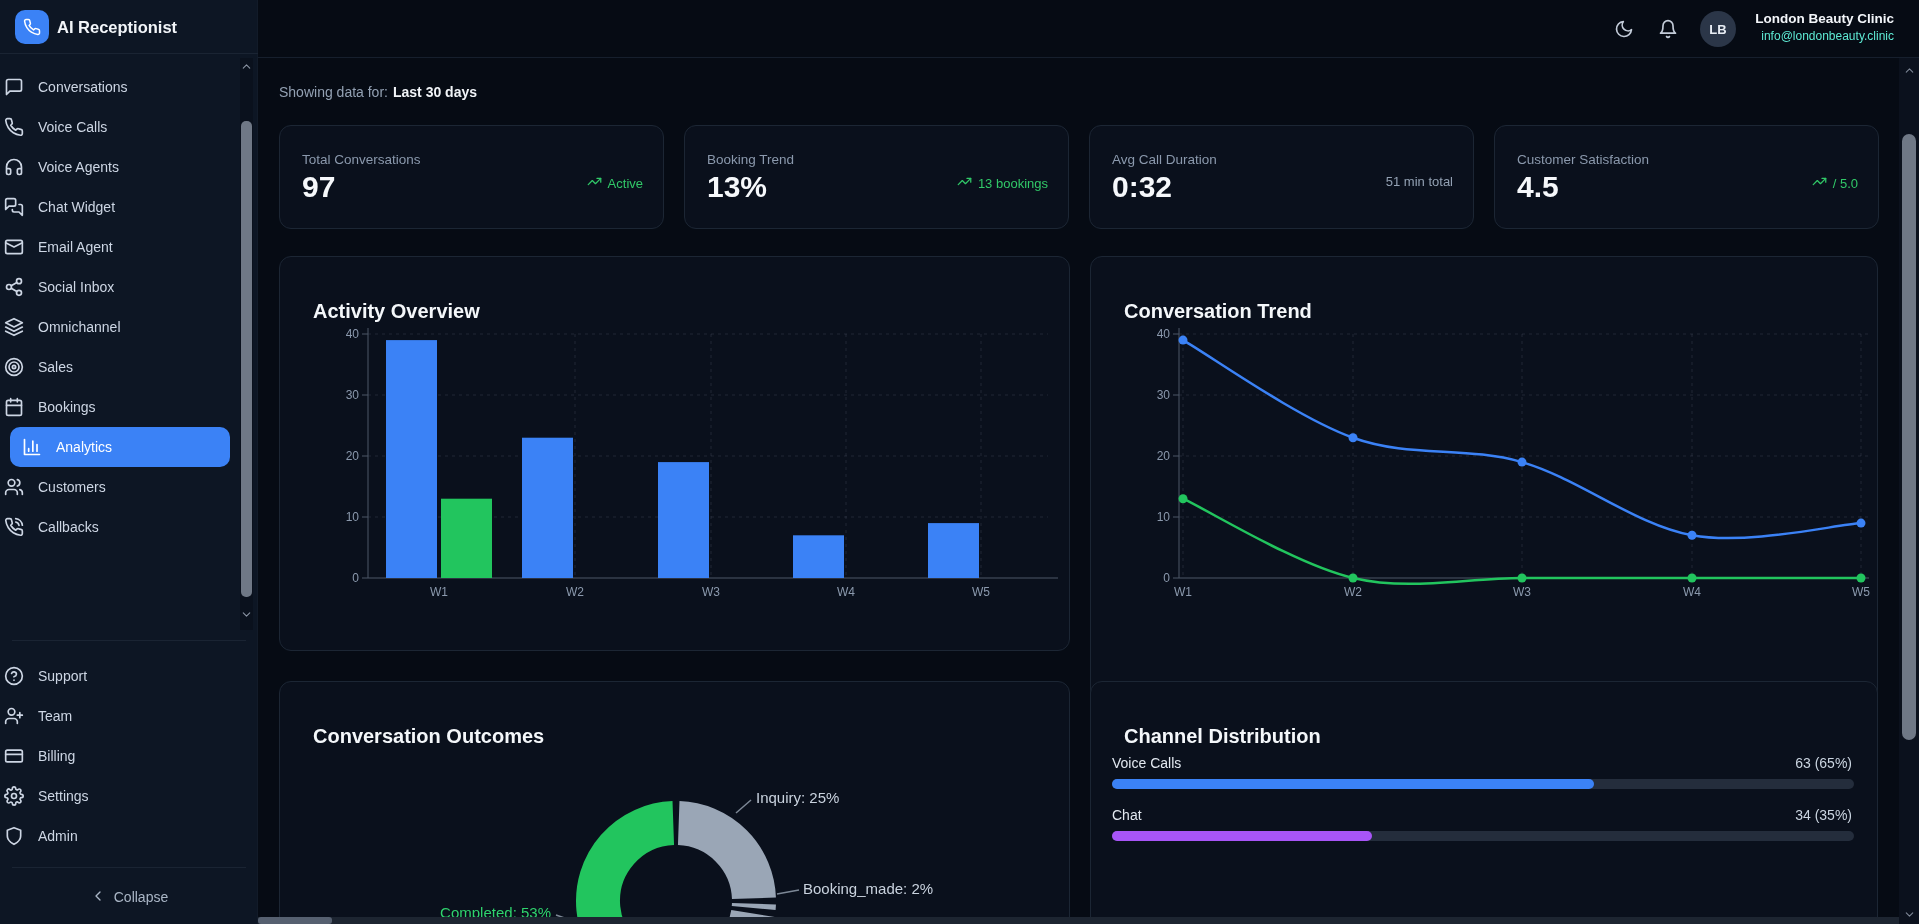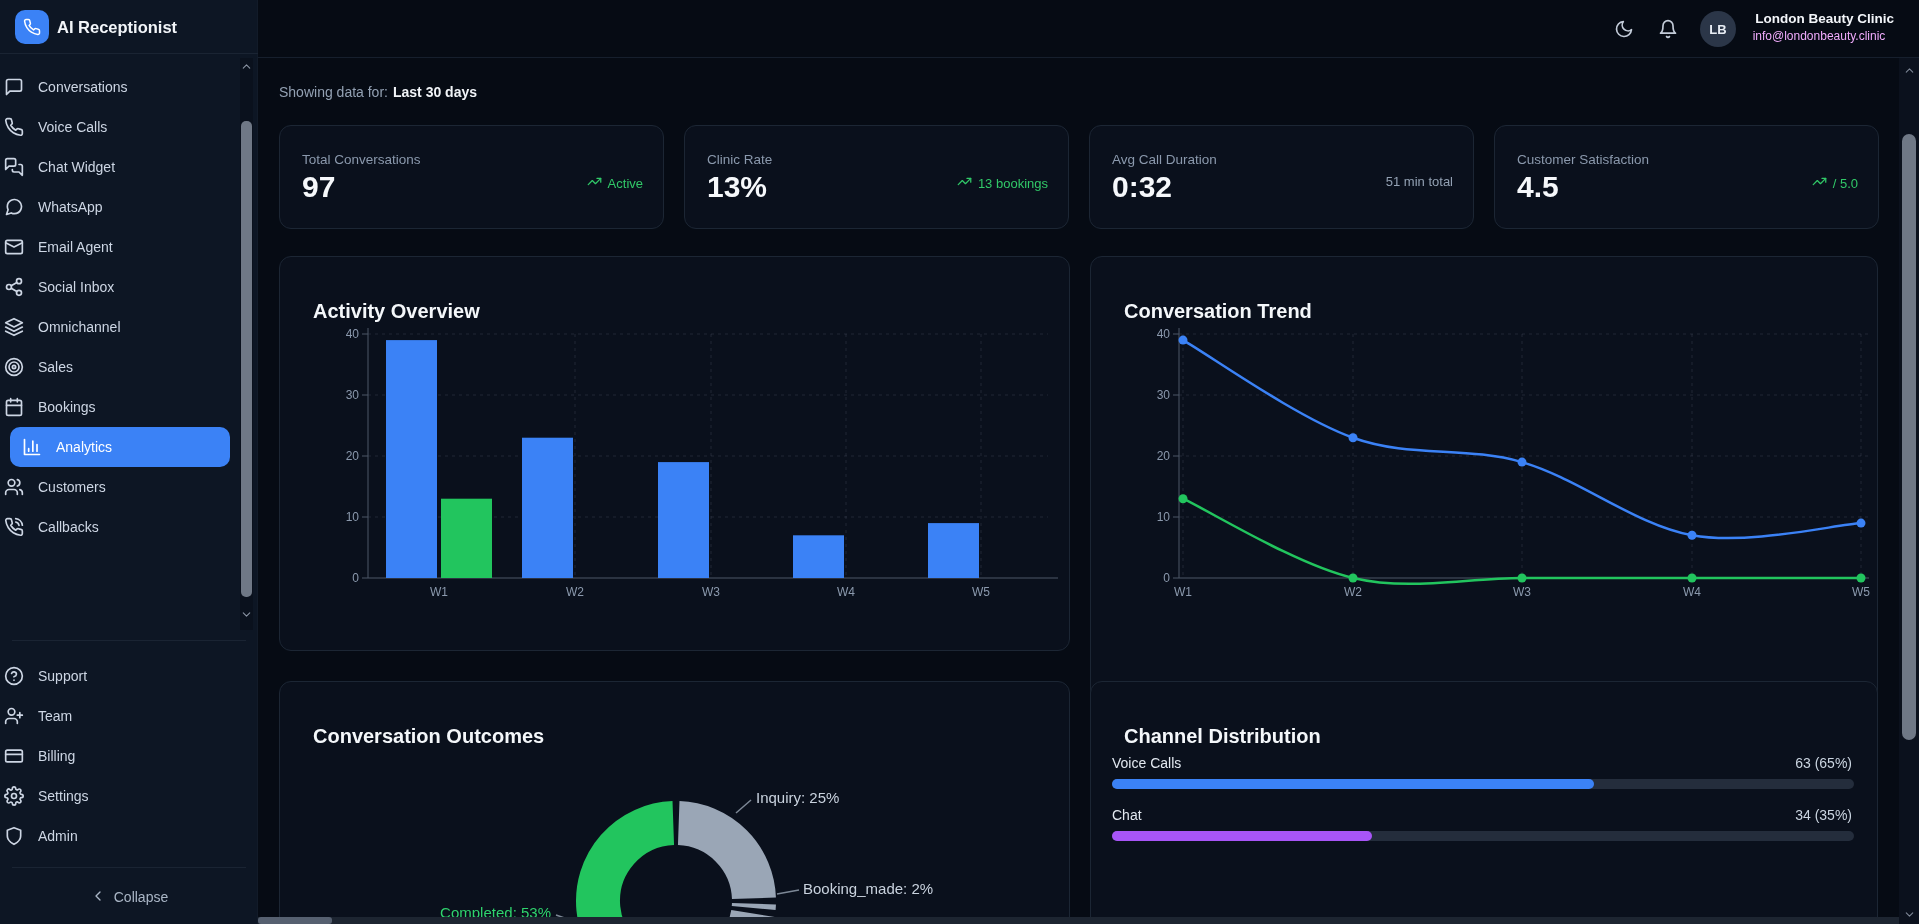--- a/index.html
+++ b/index.html
@@ -29,21 +29,21 @@
   
   #topbar{position:absolute;left:258px;top:0;width:1661px;height:58px;border-bottom:1px solid #161f2d;}
   #search-box{position:absolute;left:21px;top:10px;width:448px;height:35px;background:#18222f;border-radius:8px;}
   #search-box .si{position:absolute;left:13px;top:8px;color:#7f8ea3;}
   #search-input{position:absolute;left:38px;top:0;width:402px;height:35px;background:transparent;border:none;outline:none;color:#dbe4f0;font-size:14px;font-family:inherit;}
   #search-input::placeholder{color:#7f8ea3;}
   .tb-icon-btn{position:absolute;top:13px;width:32px;height:32px;display:flex;align-items:center;justify-content:center;color:#c3ccd9;cursor:pointer;}
   #avatar{position:absolute;left:1442px;top:11px;width:36px;height:36px;border-radius:50%;background:#2b3648;color:#e8edf4;display:flex;align-items:center;justify-content:center;font-size:13px;font-weight:700;}
   #user-block{position:absolute;left:1486px;top:9px;width:150px;text-align:right;}
   #user-name{font-size:13.5px;font-weight:700;color:#f3f6fa;line-height:19px;}
-  #user-email{font-size:12px;color:#f0abfc;line-height:16px;text-align:center;}
+  #user-email{font-size:12px;color:#5eead4;line-height:16px;}
 
   
   #filter-note{position:absolute;left:279px;top:84px;font-size:14px;color:#93a1b3;}
   #filter-note b{color:#f1f4f8;font-weight:700;margin-left:5px;}
 
   .stat-card{position:absolute;top:125px;width:385px;height:104px;background:#0a101c;border:1px solid #1c2634;border-radius:12px;}
   .stat-label{position:absolute;left:22px;top:26px;font-size:13.5px;color:#8b99ad;}
   .stat-value{position:absolute;left:22px;top:44px;font-size:30px;font-weight:700;color:#f6f8fb;}
   .stat-badge{position:absolute;right:20px;top:48px;font-size:13px;display:flex;align-items:center;gap:6px;}
 
@@ -95,33 +95,33 @@
           <span class="ni">
             <svg width="20" height="20" viewBox="0 0 24 24" fill="none" stroke="currentColor" stroke-width="2" stroke-linecap="round" stroke-linejoin="round">
               <path d="M22 16.92v3a2 2 0 0 1-2.18 2 19.79 19.79 0 0 1-8.63-3.07 19.5 19.5 0 0 1-6-6 19.79 19.79 0 0 1-3.07-8.67A2 2 0 0 1 4.11 2h3a2 2 0 0 1 2 1.72 12.84 12.84 0 0 0 .7 2.81 2 2 0 0 1-.45 2.11L8.09 9.91a16 16 0 0 0 6 6l1.27-1.27a2 2 0 0 1 2.11-.45 12.84 12.84 0 0 0 2.81.7A2 2 0 0 1 22 16.92z"></path>
             </svg>
           </span>
           <span>Voice Calls</span>
         </div>
         <div class="nav-item">
           <span class="ni">
             <svg width="20" height="20" viewBox="0 0 24 24" fill="none" stroke="currentColor" stroke-width="2" stroke-linecap="round" stroke-linejoin="round">
+              <path d="M3 14h3a2 2 0 0 1 2 2v3a2 2 0 0 1-2 2H5a2 2 0 0 1-2-2v-7a9 9 0 0 1 18 0v7a2 2 0 0 1-2 2h-1a2 2 0 0 1-2-2v-3a2 2 0 0 1 2-2h3"></path>
+            </svg>
+          </span>
+          <span>Voice Agents</span>
+        </div>
+        <div class="nav-item">
+          <span class="ni">
+            <svg width="20" height="20" viewBox="0 0 24 24" fill="none" stroke="currentColor" stroke-width="2" stroke-linecap="round" stroke-linejoin="round">
               <path d="M14 9a2 2 0 0 1-2 2H6l-4 4V4a2 2 0 0 1 2-2h8a2 2 0 0 1 2 2z"></path>
               <path d="M18 9h2a2 2 0 0 1 2 2v11l-4-4h-6a2 2 0 0 1-2-2v-1"></path>
             </svg>
           </span>
           <span>Chat Widget</span>
-        </div>
-        <div class="nav-item">
-          <span class="ni">
-            <svg width="20" height="20" viewBox="0 0 24 24" fill="none" stroke="currentColor" stroke-width="2" stroke-linecap="round" stroke-linejoin="round">
-              <path d="M21 11.5a8.38 8.38 0 0 1-.9 3.8 8.5 8.5 0 0 1-7.6 4.7 8.38 8.38 0 0 1-3.8-.9L3 21l1.9-5.7a8.38 8.38 0 0 1-.9-3.8 8.5 8.5 0 0 1 4.7-7.6 8.38 8.38 0 0 1 3.8-.9h.5a8.48 8.48 0 0 1 8 8v.5z"></path>
-            </svg>
-          </span>
-          <span>WhatsApp</span>
         </div>
         <div class="nav-item">
           <span class="ni">
             <svg width="20" height="20" viewBox="0 0 24 24" fill="none" stroke="currentColor" stroke-width="2" stroke-linecap="round" stroke-linejoin="round">
               <rect x="2" y="4" width="20" height="16" rx="2"></rect>
               <path d="m22 7-10 5L2 7"></path>
             </svg>
           </span>
           <span>Email Agent</span>
         </div>
@@ -295,21 +295,21 @@
         <div class="stat-value">97</div>
         <div class="stat-badge" style="color:#31c868">
           <span><svg width="15" height="15" viewBox="0 0 24 24" fill="none" stroke="currentColor" stroke-width="2" stroke-linecap="round" stroke-linejoin="round">
               <path d="m22 7-8.5 8.5-5-5L2 17"></path>
               <path d="M16 7h6v6"></path>
             </svg></span>
           <span>Active</span>
         </div>
       </div>
       <div class="stat-card" style="left: 684px;">
-        <div class="stat-label">Clinic Rate</div>
+        <div class="stat-label">Booking Trend</div>
         <div class="stat-value">13%</div>
         <div class="stat-badge" style="color:#31c868">
           <span><svg width="15" height="15" viewBox="0 0 24 24" fill="none" stroke="currentColor" stroke-width="2" stroke-linecap="round" stroke-linejoin="round">
               <path d="m22 7-8.5 8.5-5-5L2 17"></path>
               <path d="M16 7h6v6"></path>
             </svg></span>
           <span>13 bookings</span>
         </div>
       </div>
       <div class="stat-card" style="left: 1089px;">

